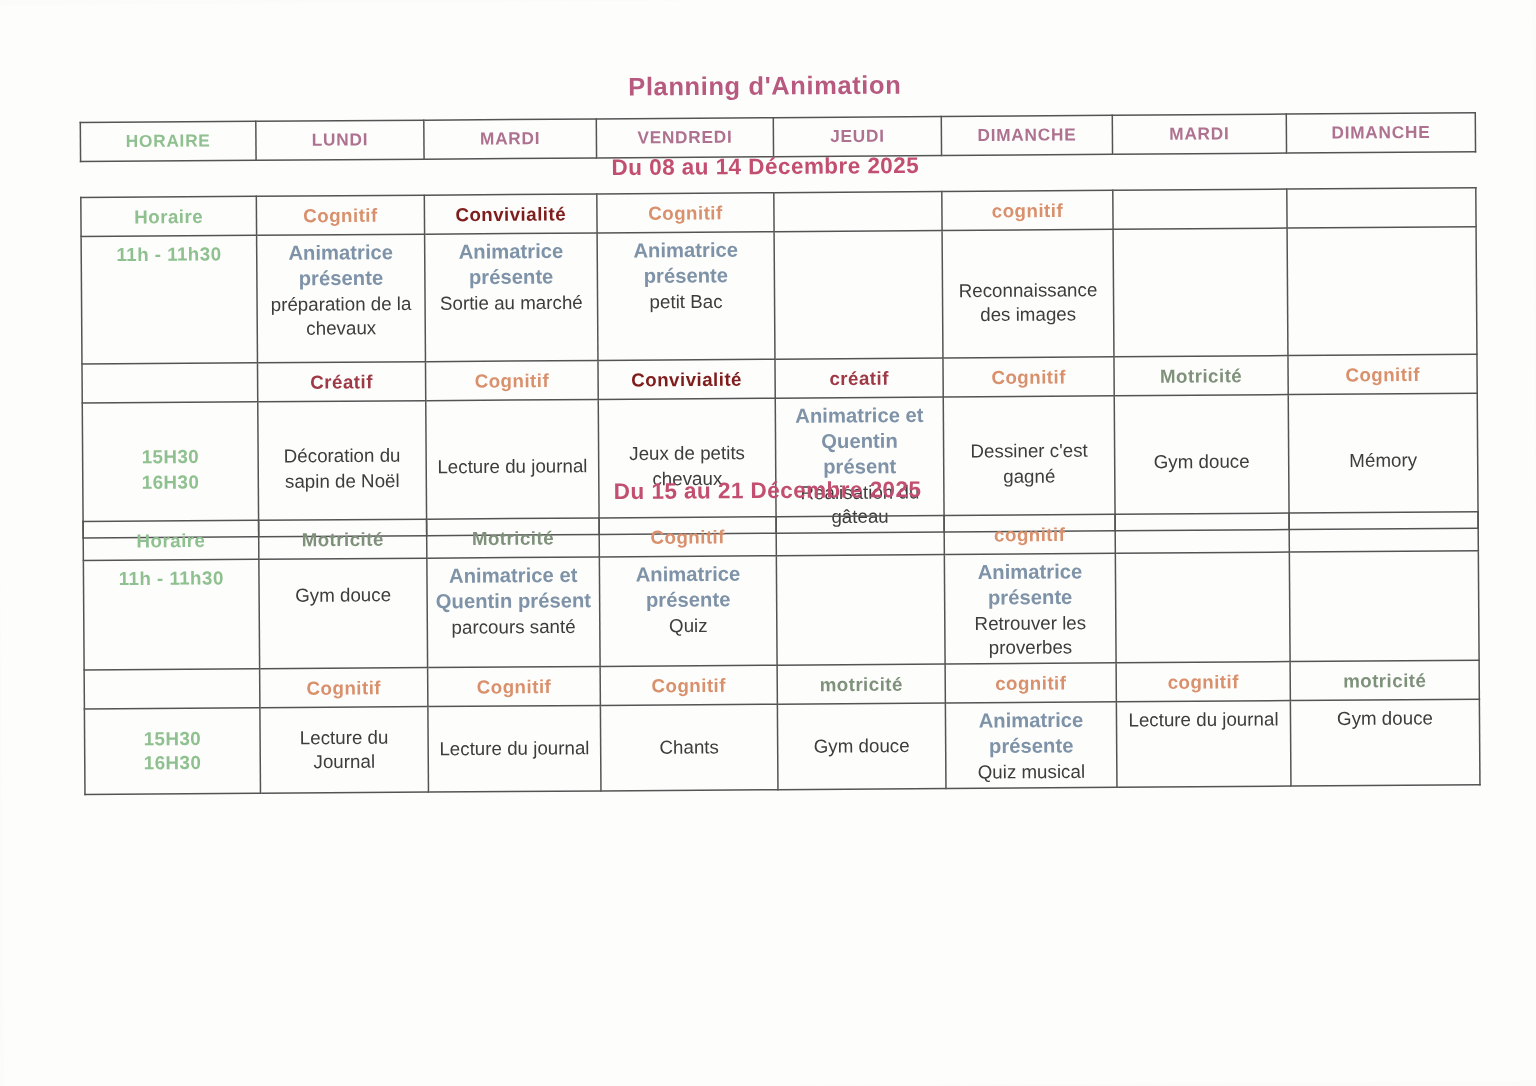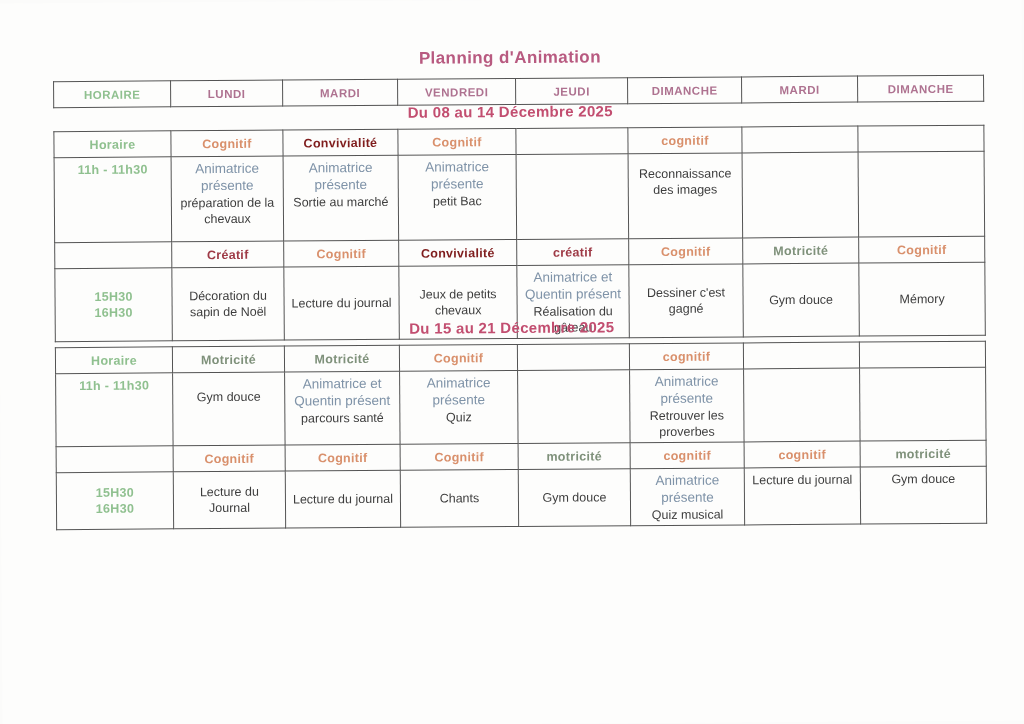--- a/index.html
+++ b/index.html
@@ -36,21 +36,21 @@
   .week2{top:344px;}
   .cat-row td{height:21px;font-size:12.5px;font-weight:bold;letter-spacing:.3px;}
   .c-green{color:#8fc08f;}
   .c-orange{color:#d9906c;}
   .c-red{color:#7f1d1d;}
   .c-darkred{color:#9e3a46;text-align:center;}
   .c-graygreen{color:#7f917b;text-align:center;}
   .act-row td{font-size:12.5px;line-height:1.3;}
   .vtop{vertical-align:top;padding-top:4px;}
   .time-cell{font-size:12.5px;font-weight:bold;color:#8fc08f;letter-spacing:.3px;}
-  .lead{font-size:13.5px;font-weight:normal;color:#7f93a8;line-height:1.25;}
+  .lead{font-size:13.5px;font-weight:bold;color:#7f93a8;line-height:1.25;}
   .act{color:#3d3d3d;}
   .r-tall1{height:78px;}
   .r-tall2{height:54px;}
   .r-tall3{height:60px;}
   .r-tall4{height:50px;}
 </style>
 </head>
 <body>
 
 <div class="sheet">
@@ -117,21 +117,21 @@
             <div class="act">Sortie au marché</div>
           </td>
       <td class="vtop">
             <div class="lead">Animatrice présente</div>
             <div class="act">petit Bac</div>
           </td>
       <td class="vtop">
             <div class="lead"></div>
             <div class="act"></div>
           </td>
-      <td class="vtop" style="padding-top:12px">
+      <td class="vtop" style="padding-top:32px">
             <div class="lead"></div>
             <div class="act">Reconnaissance des images</div>
           </td>
       <td class="vtop">
             <div class="lead"></div>
             <div class="act"></div>
           </td>
       <td class="vtop">
             <div class="lead"></div>
             <div class="act"></div>

